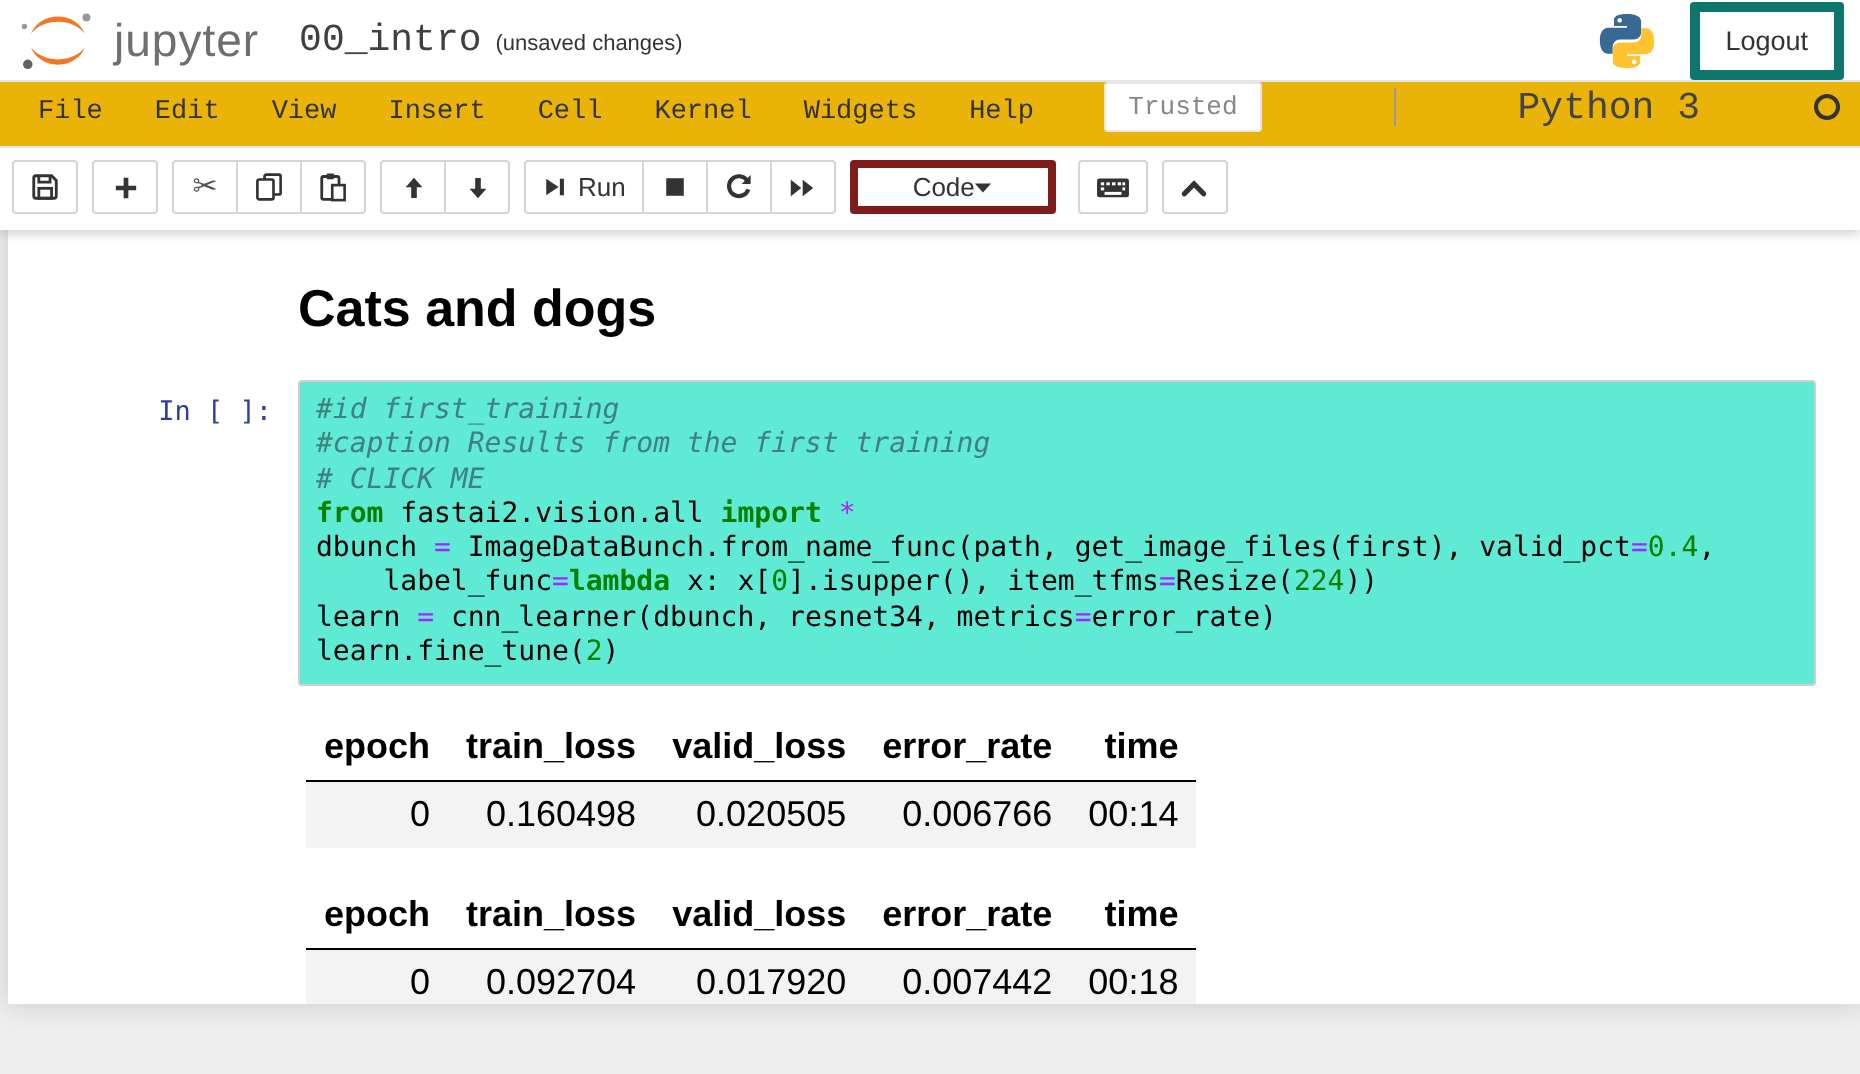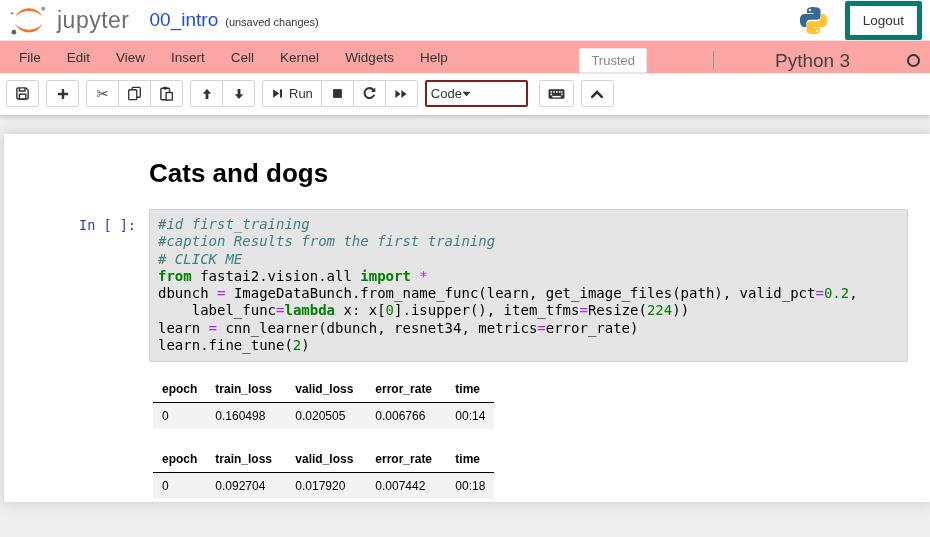--- a/index.html
+++ b/index.html
@@ -8,65 +8,65 @@
     width:930px; height:537px; overflow:hidden;
     font-family:"Liberation Sans","DejaVu Sans",sans-serif;
     background:#eeeeee; color:#333;
   }
   
   .top-panel { background:#fff; position:relative; z-index:10; box-shadow:0 2px 5px rgba(0,0,0,0.18); }
   #header { display:flex; align-items:center; height:40px; padding:2px 6px 2px 8px; background:#fff; }
   .logo-wrap { display:flex; align-items:center; cursor:pointer; }
   .logo-text { font-size:23px; color:#6f6f6f; margin-left:5px; letter-spacing:0.5px; }
   .nb-title-wrap { display:flex; align-items:baseline; margin-left:20px; }
-  .nb-title { font-size:19px; color:#1d4ed8; }
+  .nb-title { font-size:19px; color:#404040;font-family:Liberation Mono, monospace; }
   .nb-status { font-size:11px; color:#333; margin-left:7px; }
   .header-right { margin-left:auto; display:flex; align-items:center; gap:16px; padding-right:2px; }
   .logout-btn { background:#fff; border:5px solid #0f766e; border-radius:2px; padding:7px 13px; font-size:13.5px; color:#333; cursor:pointer; }
 
   
-  #menubar { display:flex; align-items:flex-end; background:#fca5a5; border-top:1px solid #e7e7e7; border-bottom:1px solid #e7e7e7; height:34px; padding:0 10px 0 6px; }
+  #menubar { display:flex; align-items:flex-start; background:#eab308; border-top:1px solid #e7e7e7; border-bottom:1px solid #e7e7e7; height:34px; padding:0 10px 0 6px;font-family:Liberation Mono, monospace; }
   #menu-list { list-style:none; margin:0; padding:0; display:flex; }
   .menu-item { padding:8px 13px; font-size:13.5px; color:#333; cursor:pointer; }
   .menubar-right { margin-left:auto; display:flex; align-items:center;gap:48px; }
   .trusted-btn { border:1px solid #e7e7e7; background:#fff; color:#878787; border-radius:2px; padding:4px 11px; font-size:13px; }
   .kernel-divider { width:1px; height:19px; background:#9a9a9a; margin:0 13px 0 18px; }
   .kernel-name { font-size:19px; color:#444; }
   .kernel-indicator { width:13px; height:13px; border:2px solid #333; border-radius:50%; margin-left:9px; }
 
   
   #toolbar { background:#fff; padding:6px 0 8px 6px; display:flex; align-items:center; }
   .btn-group { display:inline-flex; margin-right:7px; }
   .tb-btn { background:#fff; border:1px solid #d5d5d5; height:27px; min-width:33px; display:inline-flex; align-items:center; justify-content:center; gap:5px; padding:0 8px; font-size:13px; color:#333; cursor:pointer; border-radius:2px; }
   .btn-group .tb-btn { border-radius:0; }
   .btn-group .tb-btn:first-child { border-radius:2px 0 0 2px; }
   .btn-group .tb-btn:last-child { border-radius:0 2px 2px 0; }
   .btn-group .tb-btn + .tb-btn { margin-left:-1px; }
   .btn-group .tb-btn:only-child { border-radius:2px; }
   .cut-glyph { font-size:15px; color:#555; line-height:1; }
-  .celltype-select { display:inline-flex; align-items:center; justify-content:flex-start; width:103px; height:27px; padding:0 4px; border:2px solid #7f1d1d; border-radius:2px; font-size:13px; color:#333; background:#fff; margin-right:11px; cursor:pointer; }
-
-  
-  #site { background:#eee; padding-top:19px; height:387px; }
+  .celltype-select { display:inline-flex; align-items:center; justify-content:center; width:103px; height:27px; padding:0 16px; border:4px solid #7f1d1d; border-radius:2px; font-size:13px; color:#333; background:#fff; margin-right:11px; cursor:pointer; }
+
+  
+  #site { background:#eee; height:387px; }
   #notebook-container { background:#fff; margin-left:4px; height:100%; box-shadow:0 0 12px 1px rgba(87,87,87,0.2); padding:14px 0 10px; overflow:hidden; }
   .cell-row { display:flex; }
   .prompt-col { width:145px; flex:none; text-align:right; padding:8px 13px 0 0; font-family:"DejaVu Sans Mono","Liberation Mono",monospace; font-size:13.5px; color:#303F9F; }
   .md-heading { font-size:26px; font-weight:bold; color:#000; margin:10px 0 20px; font-family:"Liberation Sans","DejaVu Sans",sans-serif; }
   .content-col { flex:1; margin-right:22px; }
-  .input-area { border:1px solid #cfcfcf; border-radius:2px; background:#e5e5e5; padding:6px 8px 7px; cursor:text; }
+  .input-area { border:1px solid #cfcfcf; border-radius:2px; background:#5eead4; padding:6px 8px 7px; cursor:text; }
   .code-line { font-family:"DejaVu Sans Mono","Liberation Mono",monospace; font-size:14px; line-height:17.3px; white-space:pre; color:#000; }
   .tok-com { color:#408080; font-style:italic; }
   .tok-kw  { color:#008000; font-weight:bold; }
   .tok-op  { color:#AA22FF; }
   .tok-num { color:#008000; }
   .tok-str { color:#BA2121; }
 
   .output-row { margin-top:12px; }
   .output-area table { border-collapse:collapse; margin:2px 0 17px 4px; }
-  .output-area th, .output-area td { padding:6px 9px; font-size:12px; text-align:left; color:#000; font-family:"Liberation Sans","DejaVu Sans",sans-serif; }
+  .output-area th, .output-area td { padding:6px 9px; font-size:18px; text-align:right; color:#000; font-family:"Liberation Sans","DejaVu Sans",sans-serif; }
   .output-area th { font-weight:bold; }
   .output-area thead tr { border-bottom:1.5px solid #000; }
   .output-area tbody tr:nth-child(odd) { background:#f3f3f3; }
   .output-area th:nth-child(1){ min-width:44px; }
   .output-area th:nth-child(2), .output-area th:nth-child(3), .output-area th:nth-child(4){ min-width:80px; }
   .output-area th:nth-child(5){ min-width:42px; }
 
   .icon-svg { display:block; }
 </style>
 </head>
@@ -231,21 +231,21 @@
     </div>
 
     <div class="cell-row">
       <div class="prompt-col">In [ ]:</div>
       <div class="content-col">
         <div class="input-area">
             <div class="code-line"><span class="tok-com">#id first_training</span></div>
             <div class="code-line"><span class="tok-com">#caption Results from the first training</span></div>
             <div class="code-line"><span class="tok-com"># CLICK ME</span></div>
             <div class="code-line"><span class="tok-kw">from</span><span> fastai2.vision.all </span><span class="tok-kw">import</span><span> </span><span class="tok-op">*</span></div>
-            <div class="code-line"><span>dbunch </span><span class="tok-op">=</span><span> ImageDataBunch.from_name_func(learn, get_image_files(path), valid_pct</span><span class="tok-op">=</span><span class="tok-num">0.2</span><span>,</span></div>
+            <div class="code-line"><span>dbunch </span><span class="tok-op">=</span><span> ImageDataBunch.from_name_func(path, get_image_files(first), valid_pct</span><span class="tok-op">=</span><span class="tok-num">0.4</span><span>,</span></div>
             <div class="code-line"><span>    label_func</span><span class="tok-op">=</span><span class="tok-kw">lambda</span><span> x: x[</span><span class="tok-num">0</span><span>].isupper(), item_tfms</span><span class="tok-op">=</span><span>Resize(</span><span class="tok-num">224</span><span>))</span></div>
             <div class="code-line"><span>learn </span><span class="tok-op">=</span><span> cnn_learner(dbunch, resnet34, metrics</span><span class="tok-op">=</span><span>error_rate)</span></div>
             <div class="code-line"><span>learn.fine_tune(</span><span class="tok-num">2</span><span>)</span></div>
           </div>
       </div>
     </div>
 
     <div class="cell-row output-row">
       <div class="prompt-col"></div>
       <div class="content-col output-area">

